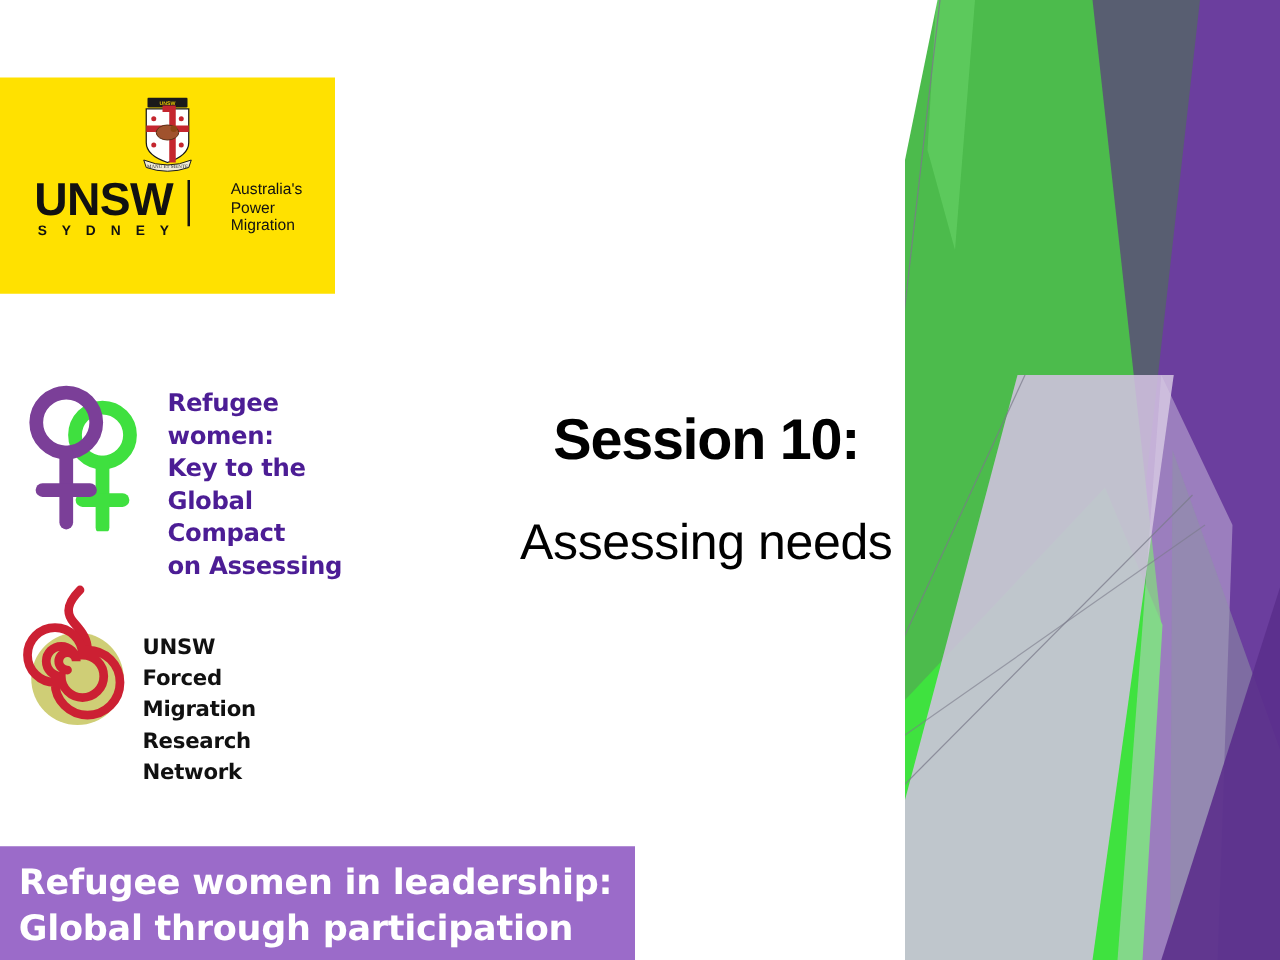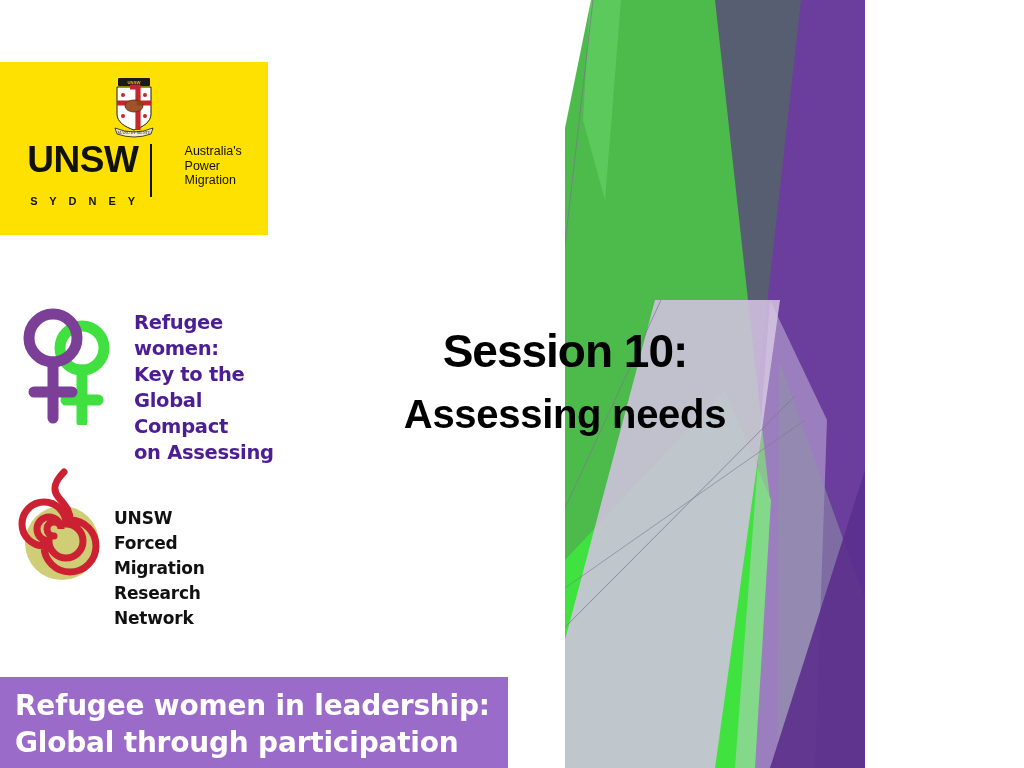--- a/index.html
+++ b/index.html
@@ -8,21 +8,21 @@
     background: #ffffff;
   }
   body {
     width: 1024px;
     height: 768px;
     overflow: hidden;
     font-family: "Liberation Sans", sans-serif;
   }
   #slide {
     position: relative;
-    width: 865px;
+    width: 1024px;
     height: 768px;
     background: #ffffff;
     overflow: hidden;
   }
 
   
   #deco {
     position: absolute;
     top: 0;
     right: 0;
@@ -72,21 +72,21 @@
     line-height: 35px;
     letter-spacing: -0.5px;
     color: #111111;
   }
   #unsw-sydney {
     font-family: "Liberation Sans", sans-serif;
     font-weight: bold;
     font-size: 11px;
     letter-spacing: 4.5px;
     color: #111111;
-    margin-top: 18px;
+    margin-top: 2px;
     padding-left: 4px;
   }
   #unsw-divider {
     width: 2px;
     align-self: stretch;
     background: #111111;
     margin-right: 9px;
     margin-top: 2px;
     margin-bottom: 10px;
   }
@@ -165,26 +165,26 @@
     font-family: "Liberation Sans", sans-serif;
     font-weight: bold;
     font-size: 46px;
     line-height: 78px;
     color: #000000;
     letter-spacing: -1px;
     white-space: nowrap;
   }
   #sub-title {
     font-family: "Liberation Sans", sans-serif;
-    font-weight: bold;
+    font-weight: normal;
     font-size: 40px;
     line-height: 48px;
     color: #000000;
     letter-spacing: -0.3px;
-    margin-top: 0;
+    margin-top: 20px;
     white-space: nowrap;
   }
 
   
   #banner {
     position: absolute;
     left: 0;
     top: 677px;
     width: 508px;
     height: 91px;

